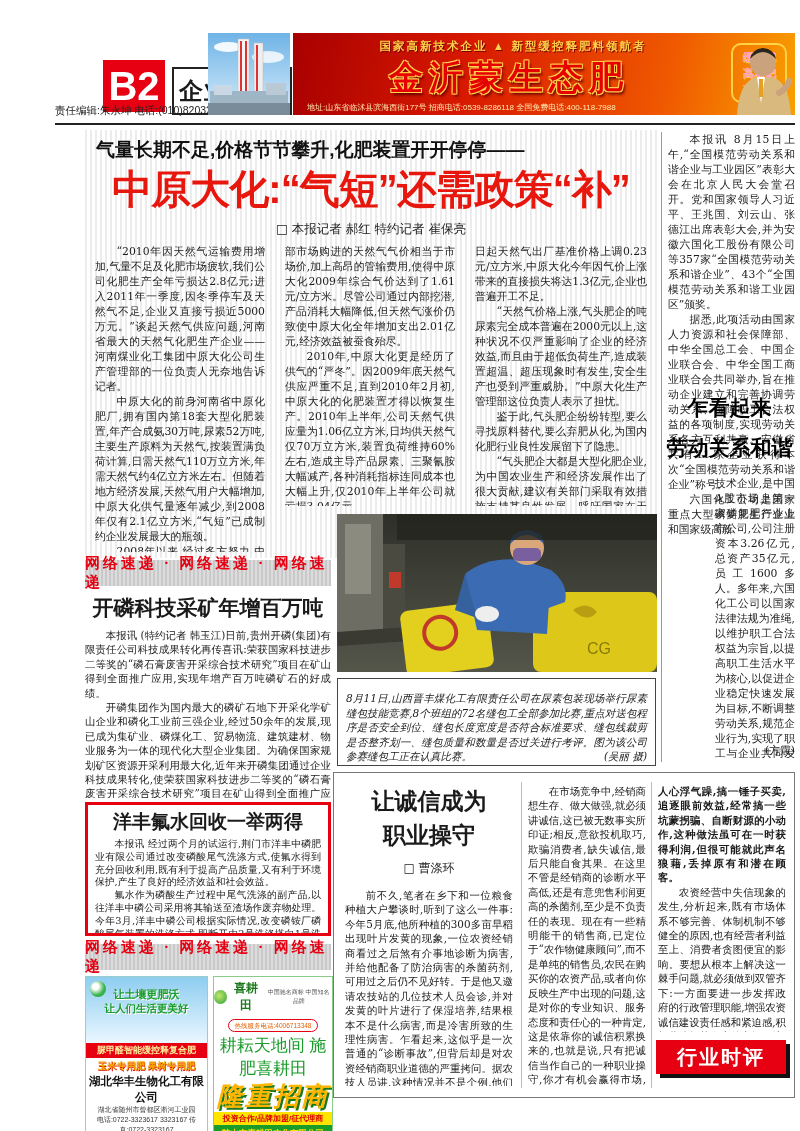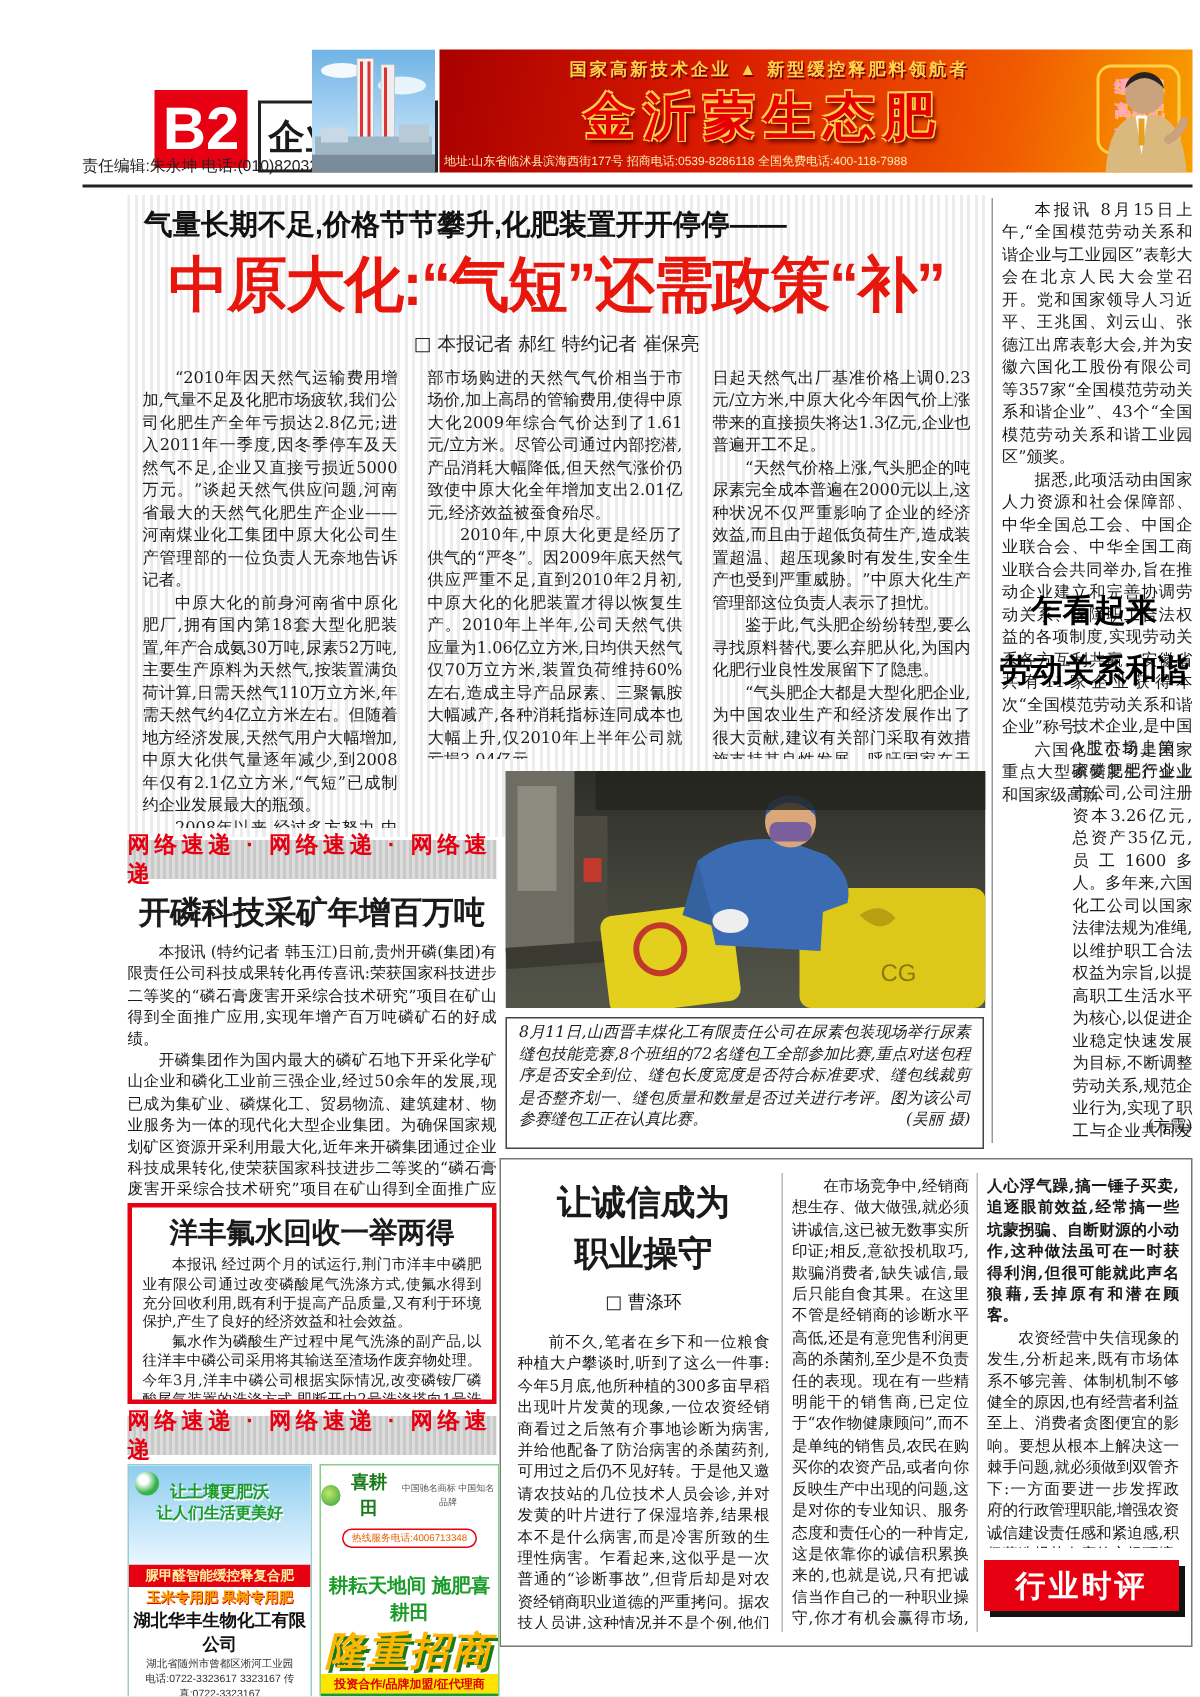--- a/index.html
+++ b/index.html
@@ -22,42 +22,42 @@
               font-weight:bold;font-size:11.5px;letter-spacing:2px;font-family:"Liberation Sans",sans-serif;
               text-shadow:1px 1px 0 #7a0000;}
   .ad-brand{position:absolute;left:6px;top:22px;width:420px;text-align:center;font-weight:bold;
             font-size:34px;letter-spacing:6px;color:#e60000;font-family:"Liberation Sans",sans-serif;
             text-shadow:-1px -1px 0 #ffd24a,1px -1px 0 #ffd24a,-1px 1px 0 #ffd24a,1px 1px 0 #ffd24a,2px 3px 3px #600;}
   .ad-products{position:absolute;left:438px;top:10px;width:52px;height:56px;border:2px solid #ffd24a;
                border-radius:10px;display:flex;flex-direction:column;justify-content:center;gap:1px;
                font-family:"Liberation Sans",sans-serif;}
   .ad-products div{color:#ff9fd0;font-weight:bold;font-size:11px;text-align:center;
                    text-shadow:1px 1px 0 #ffd24a;}
-  .ad-addr{position:absolute;left:3px;bottom:2px;width:430px;font-size:8px;color:#ffe8b0;
+  .ad-addr{position:absolute;left:14px;bottom:2px;width:430px;font-size:8px;color:#ffe8b0;
            font-family:"Liberation Sans",sans-serif;white-space:nowrap;}
   .ad-man{position:absolute;right:0;top:0;width:68px;height:82px;}
   .hrule{left:55px;top:123px;width:740px;height:2px;background:#222;}
   
   .stripes{left:85px;top:130px;width:572px;height:428px;
            background:repeating-linear-gradient(to right,#ececec 0 2px,#ffffff 2px 5px);}
   .kicker{left:96px;top:137px;width:540px;font-family:"Liberation Sans",sans-serif;
           font-weight:bold;font-size:19px;color:#111;}
   .mtitle{left:86px;top:162px;width:570px;height:56px;text-align:center;color:#e8170d;
           font-family:"Liberation Sans",sans-serif;font-weight:bold;font-size:40px;letter-spacing:-1px;white-space:nowrap;}
   .mby{left:86px;top:221px;width:570px;text-align:center;font-size:12.5px;color:#222;}
   .col{position:absolute;text-align:justify;font-size:10.8px;line-height:15px;overflow:hidden;}
   .col p{margin:0;text-indent:2em;}
   .col p.cont{text-indent:0;}
   .c1{left:95px;top:244px;width:170px;height:308px;}
   .c2{left:285px;top:244px;width:170px;height:262px;}
   .c3{left:475px;top:244px;width:172px;height:262px;}
   .vrule{left:661px;top:132px;width:1px;height:630px;background:#999;}
   
   .photo{left:337px;top:514px;width:320px;height:158px;}
-  .capbox{left:337px;top:678px;width:319px;height:88px;border:1px solid #444;padding:2px 8px;
+  .capbox{left:337px;top:678px;width:319px;height:88px;border:1px solid #444;padding:12px 8px;
           box-sizing:border-box;font-size:10.5px;line-height:14.5px;text-align:justify;font-style:italic;}
   .capbox .credit{float:right;font-style:italic;}
   
   .sb{left:668px;top:132px;width:127px;font-size:10.8px;line-height:15px;text-align:justify;}
   .sb p{margin:0;text-indent:2em;}
   .sbhead{left:664px;top:388px;width:131px;text-align:center;font-family:"Liberation Sans",sans-serif;
           font-weight:bold;font-size:21px;line-height:40px;color:#000;}
   .sbbody{left:668px;top:476px;width:127px;height:282px;font-size:10.8px;line-height:15px;
           text-align:justify;overflow:hidden;}
   .sbbody p{margin:0;text-indent:2em;}
@@ -109,21 +109,21 @@
   .adL .comp{font-weight:bold;font-size:11.5px;text-align:center;line-height:16px;color:#111;}
   .adL .small{font-size:7px;text-align:center;line-height:10px;color:#333;}
   .adR{left:213px;top:976px;width:118px;height:154px;border:1px solid #8c8;overflow:hidden;background:#fff;
        font-family:"Liberation Sans",sans-serif;text-align:center;}
   .adR .toprow{display:flex;align-items:center;justify-content:center;gap:3px;padding-top:3px;}
   .adR .clover{width:14px;height:14px;border-radius:50%;background:radial-gradient(circle at 40% 40%,#bfe86a,#2f9e3a);}
   .adR .bname{font-weight:bold;font-size:12px;color:#1a7a1a;}
   .adR .badges{font-size:6px;color:#555;}
   .adR .oval{display:inline-block;border:1px solid #e60012;border-radius:9px;color:#e66000;
              font-size:6.5px;padding:0 6px;line-height:11px;margin-top:2px;}
-  .adR .gline{color:#1a9c2a;font-weight:bold;font-size:13px;margin-top:16px;}
+  .adR .gline{color:#1a9c2a;font-weight:normal;font-size:17px;margin-top:2px;}
   .adR .big{font-weight:bold;font-style:italic;font-size:26px;letter-spacing:2px;color:#ffb400;
             text-shadow:2px 2px 0 #1a7a1a;line-height:32px;}
   .adR .ystrip{background:#ffe400;color:#d00;font-weight:bold;font-size:8px;line-height:13px;}
   .adR .gfoot{background:#1a9c2a;height:46px;padding-top:3px;}
   .adR .gfoot .co{color:#ffe400;font-size:8.5px;font-weight:bold;}
   .adR .gfoot .ad2{color:#fff;font-size:6.8px;}
   .adR .gfoot .url{color:#fff;font-weight:bold;font-size:9.5px;letter-spacing:1px;}
 </style>
 </head>
 <body>

